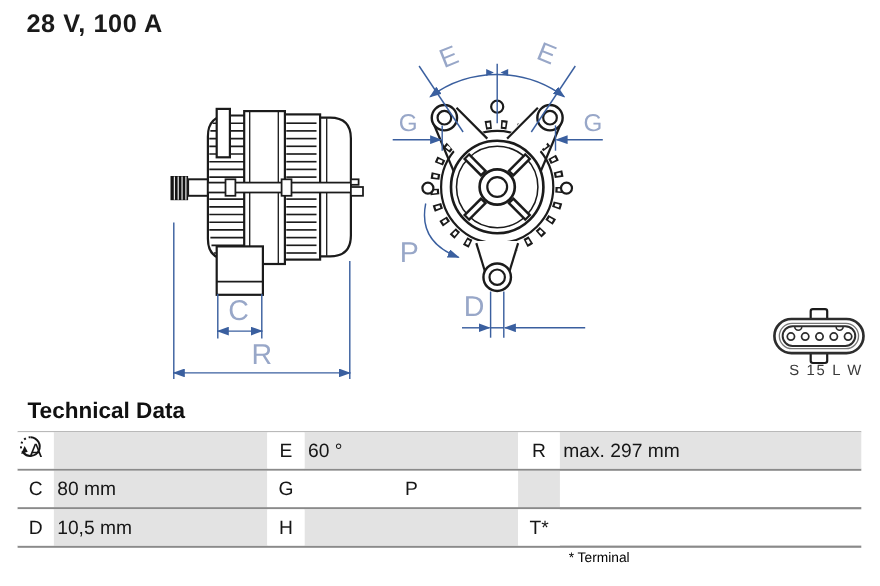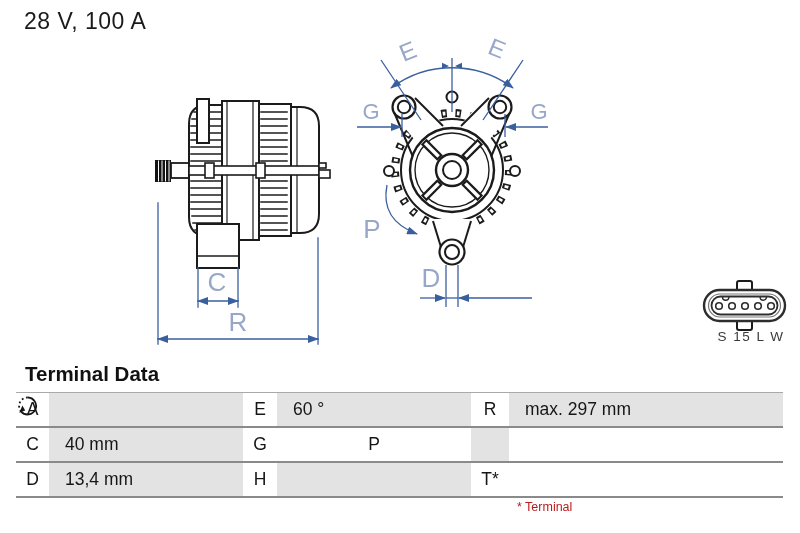--- a/index.html
+++ b/index.html
@@ -1,43 +1,43 @@
 <!DOCTYPE html>
 <html><head>
 <meta charset="utf-8">
 <style>
   html,body{margin:0;padding:0;background:#ffffff;}
   .canvas{
     position:relative;width:800px;height:533px;background:#fff;overflow:hidden;
     font-family:"Liberation Sans", sans-serif;
   }
   .hdr{
-    position:absolute;left:24px;top:8px;font-size:23px;color:#1a1a1a;letter-spacing:.5px;
+    position:absolute;left:24px;top:8px;font-size:23px;color:#1a1a1a;letter-spacing:.5px;font-weight:bold;
   }
   svg{position:absolute;left:0;top:0;}
   .td-title{
     position:absolute;left:25px;top:362px;font-size:20.5px;font-weight:bold;color:#111;
   }
   .dtable{
     position:absolute;left:16px;top:392px;width:767px;border-top:1.5px solid #a9a9a9;
   }
   .trow{
     display:grid;grid-template-columns:33px 194px 34px 194px 38px 1fr;
     height:33px;border-bottom:2.5px solid #8a8a8a;
   }
   .key{
     background:#fff;display:flex;align-items:center;justify-content:center;
     font-size:17.5px;color:#161616;
   }
   .val{
-    background:#e3e3e3;display:flex;align-items:center;padding-left:16px;
+    background:#e3e3e3;display:flex;align-items:center;padding-left:3px;
     font-size:17.5px;color:#161616;white-space:nowrap;
   }
   .footnote{
-    position:absolute;left:517px;top:500px;font-size:12.5px;color:#b91c1c;
+    position:absolute;left:517px;top:500px;font-size:12.5px;color:#000000;
   }
   .dimtxt{fill:#98a7c8;font-family:"Liberation Sans",sans-serif;}
   .blu{stroke:#3a5f9f;stroke-width:1.3;fill:none;}
   .blk{stroke:#1b1b1b;fill:#fff;}
 </style>
 </head>
 <body>
 
 <div class="canvas">
 
@@ -214,48 +214,48 @@
         <circle cx="719" cy="306" r="3.3"></circle>
           <circle cx="732" cy="306" r="3.3"></circle>
         <circle cx="745" cy="306" r="3.3"></circle>
           <circle cx="758" cy="306" r="3.3"></circle>
         <circle cx="771" cy="306" r="3.3"></circle>
       </g>
       <text x="751" y="341" font-size="13.5" text-anchor="middle" fill="#3a3a3a" letter-spacing="1.5" font-family="&quot;Liberation Sans&quot;, sans-serif">S 15 L W</text>
     </g>
   </svg>
 
-  <div class="td-title">Terminal Data</div>
+  <div class="td-title">Technical Data</div>
 
   <div class="dtable">
     <div class="trow">
       <div class="key">A</div>
       <div class="val"></div>
       <div class="key">E</div>
       <div class="val">60 °</div>
       <div class="key">R</div>
       <div class="val">max. 297 mm</div>
     </div>
     <div class="trow">
       <div class="key">C</div>
-      <div class="val">40 mm</div>
+      <div class="val">80 mm</div>
       <div class="key">G</div>
       <div class="key">P</div>
       <div class="val">
         <svg width="24" height="24" viewBox="0 0 24 24">
           <path d="M12,4.5 A8.5,8.5 0 1 1 5.2,18.6" fill="none" stroke="#161616" stroke-width="1.8"></path>
           <path d="M5.2,18.6 A8.5,8.5 0 0 1 12,4.5" fill="none" stroke="#161616" stroke-width="1.8" stroke-dasharray="1.8 2.6"></path>
           <polygon points="3.2,19.8 9.2,17.6 6.4,12.4" fill="#161616"></polygon>
         </svg>
         <span></span>
       </div>
     </div>
     <div class="trow">
       <div class="key">D</div>
-      <div class="val">13,4 mm</div>
+      <div class="val">10,5 mm</div>
       <div class="key">H</div>
       <div class="val"></div>
       <div class="key">T*</div>
     </div>
   </div>
 
   <div class="footnote">* Terminal</div>
 
 </div>
 

